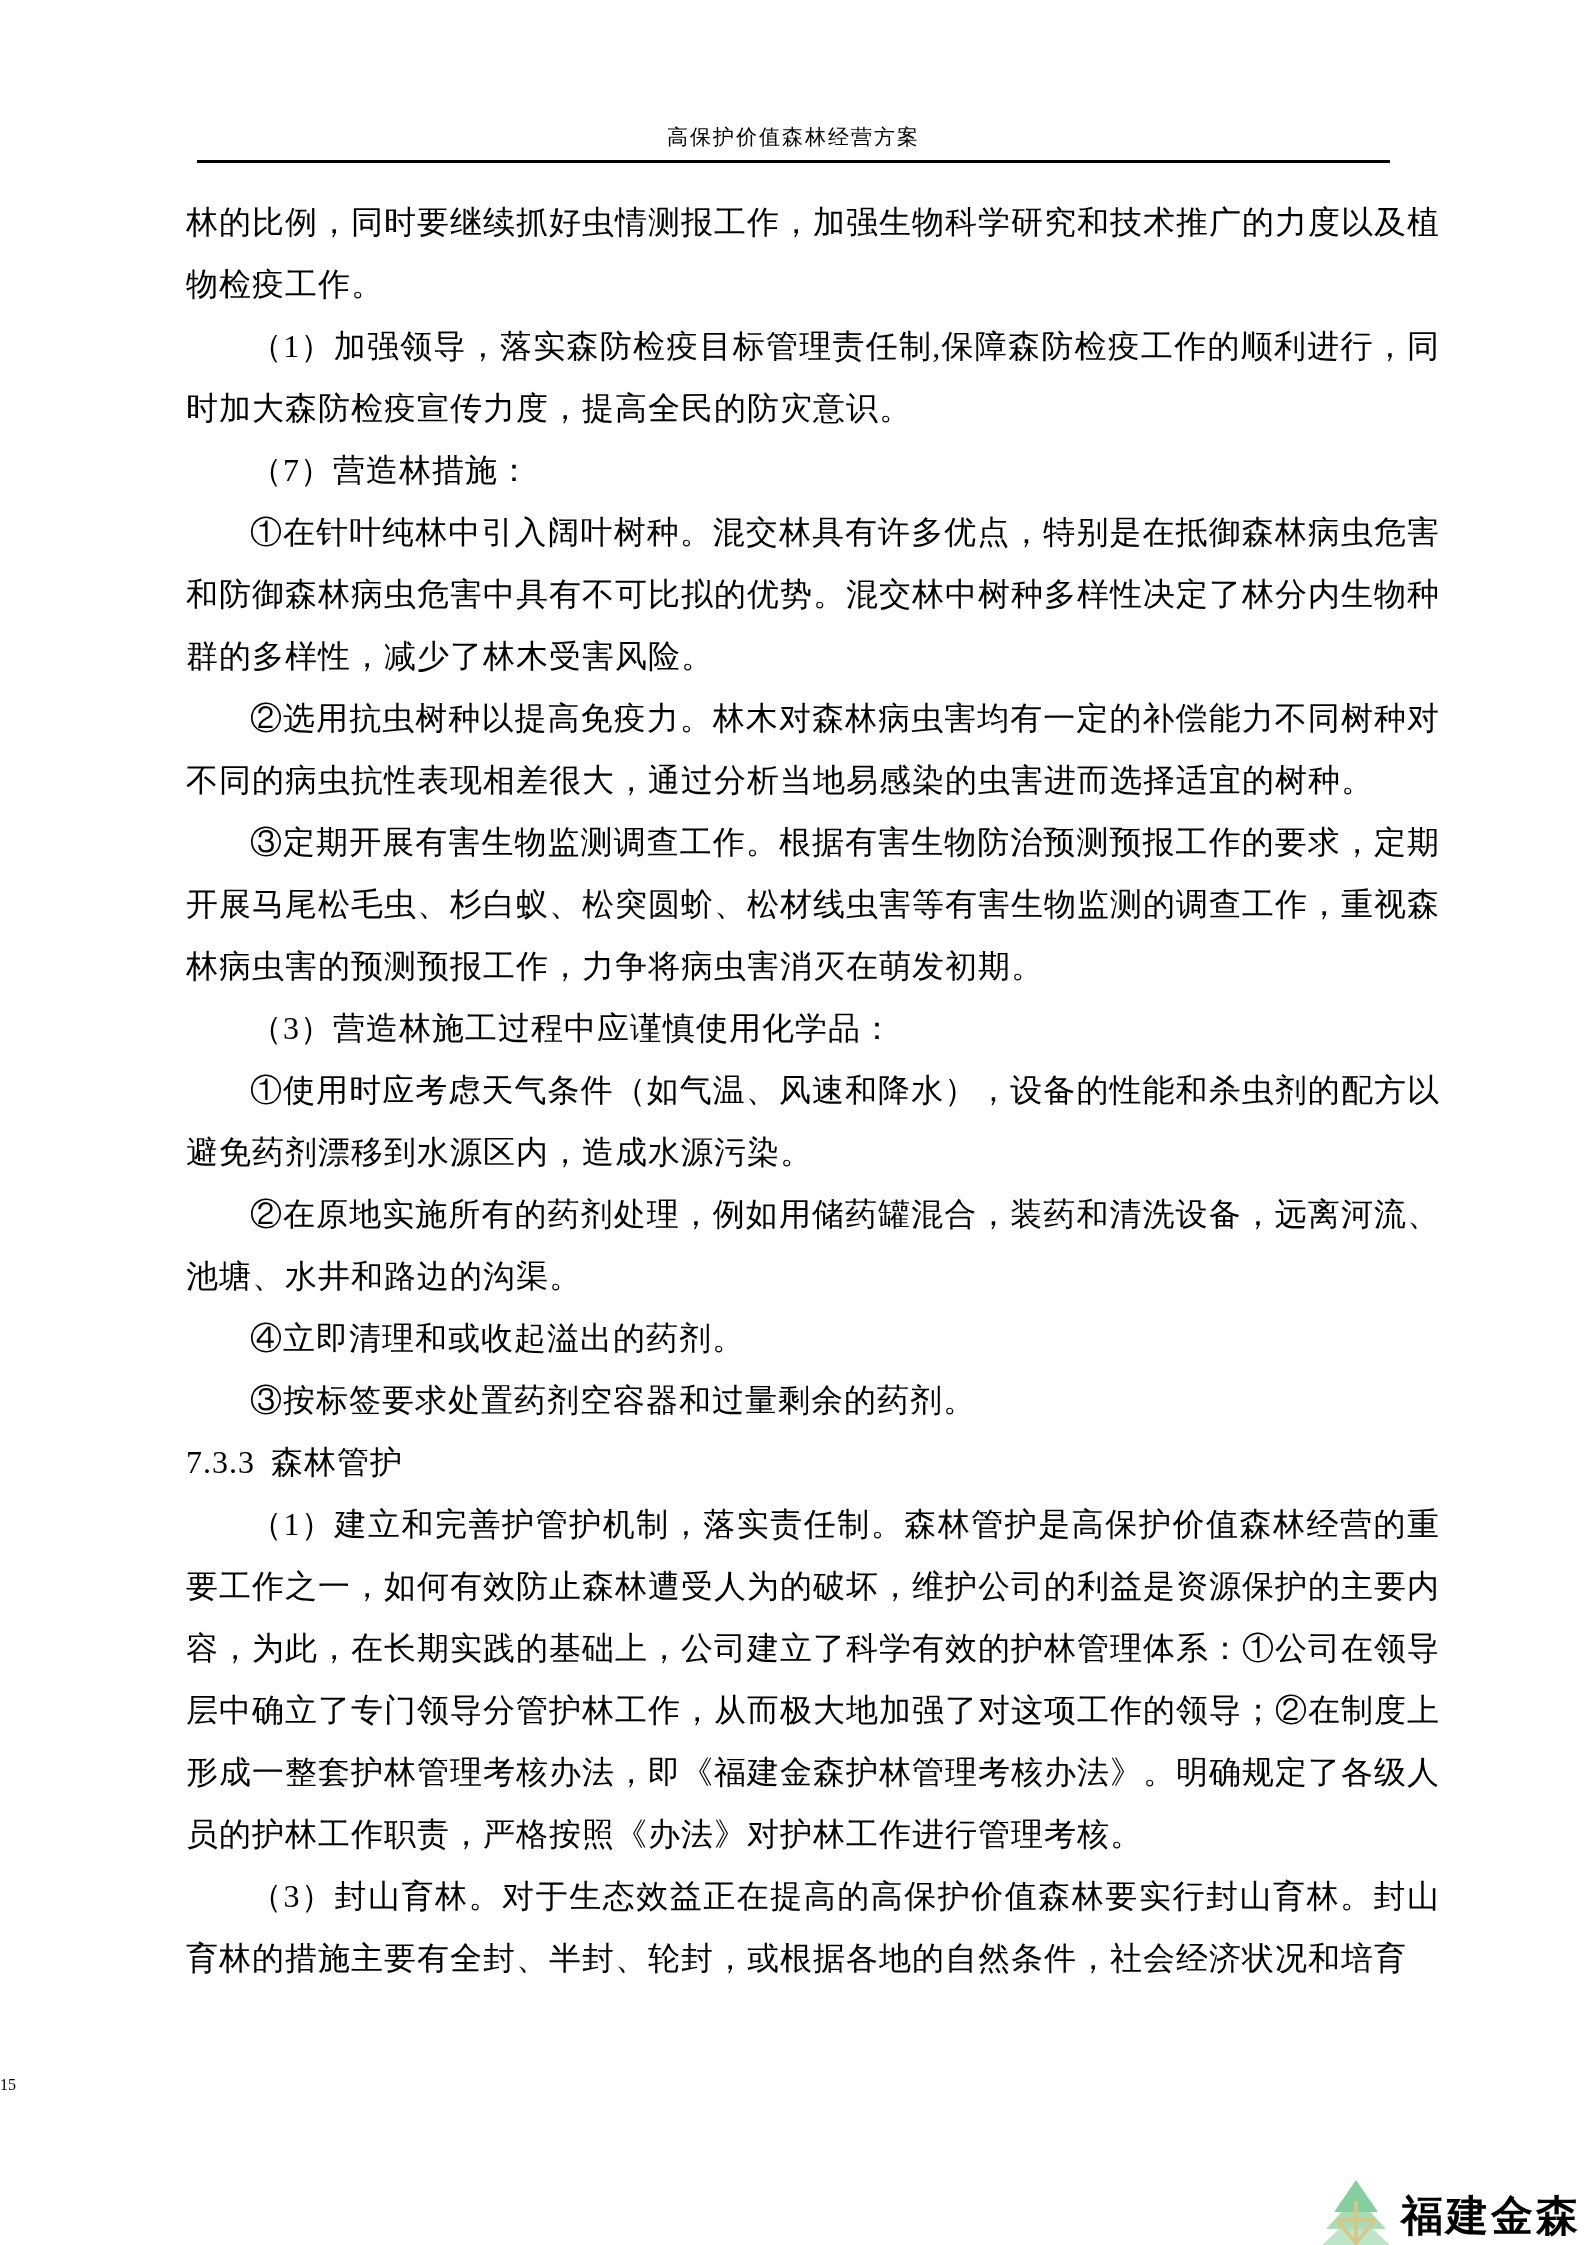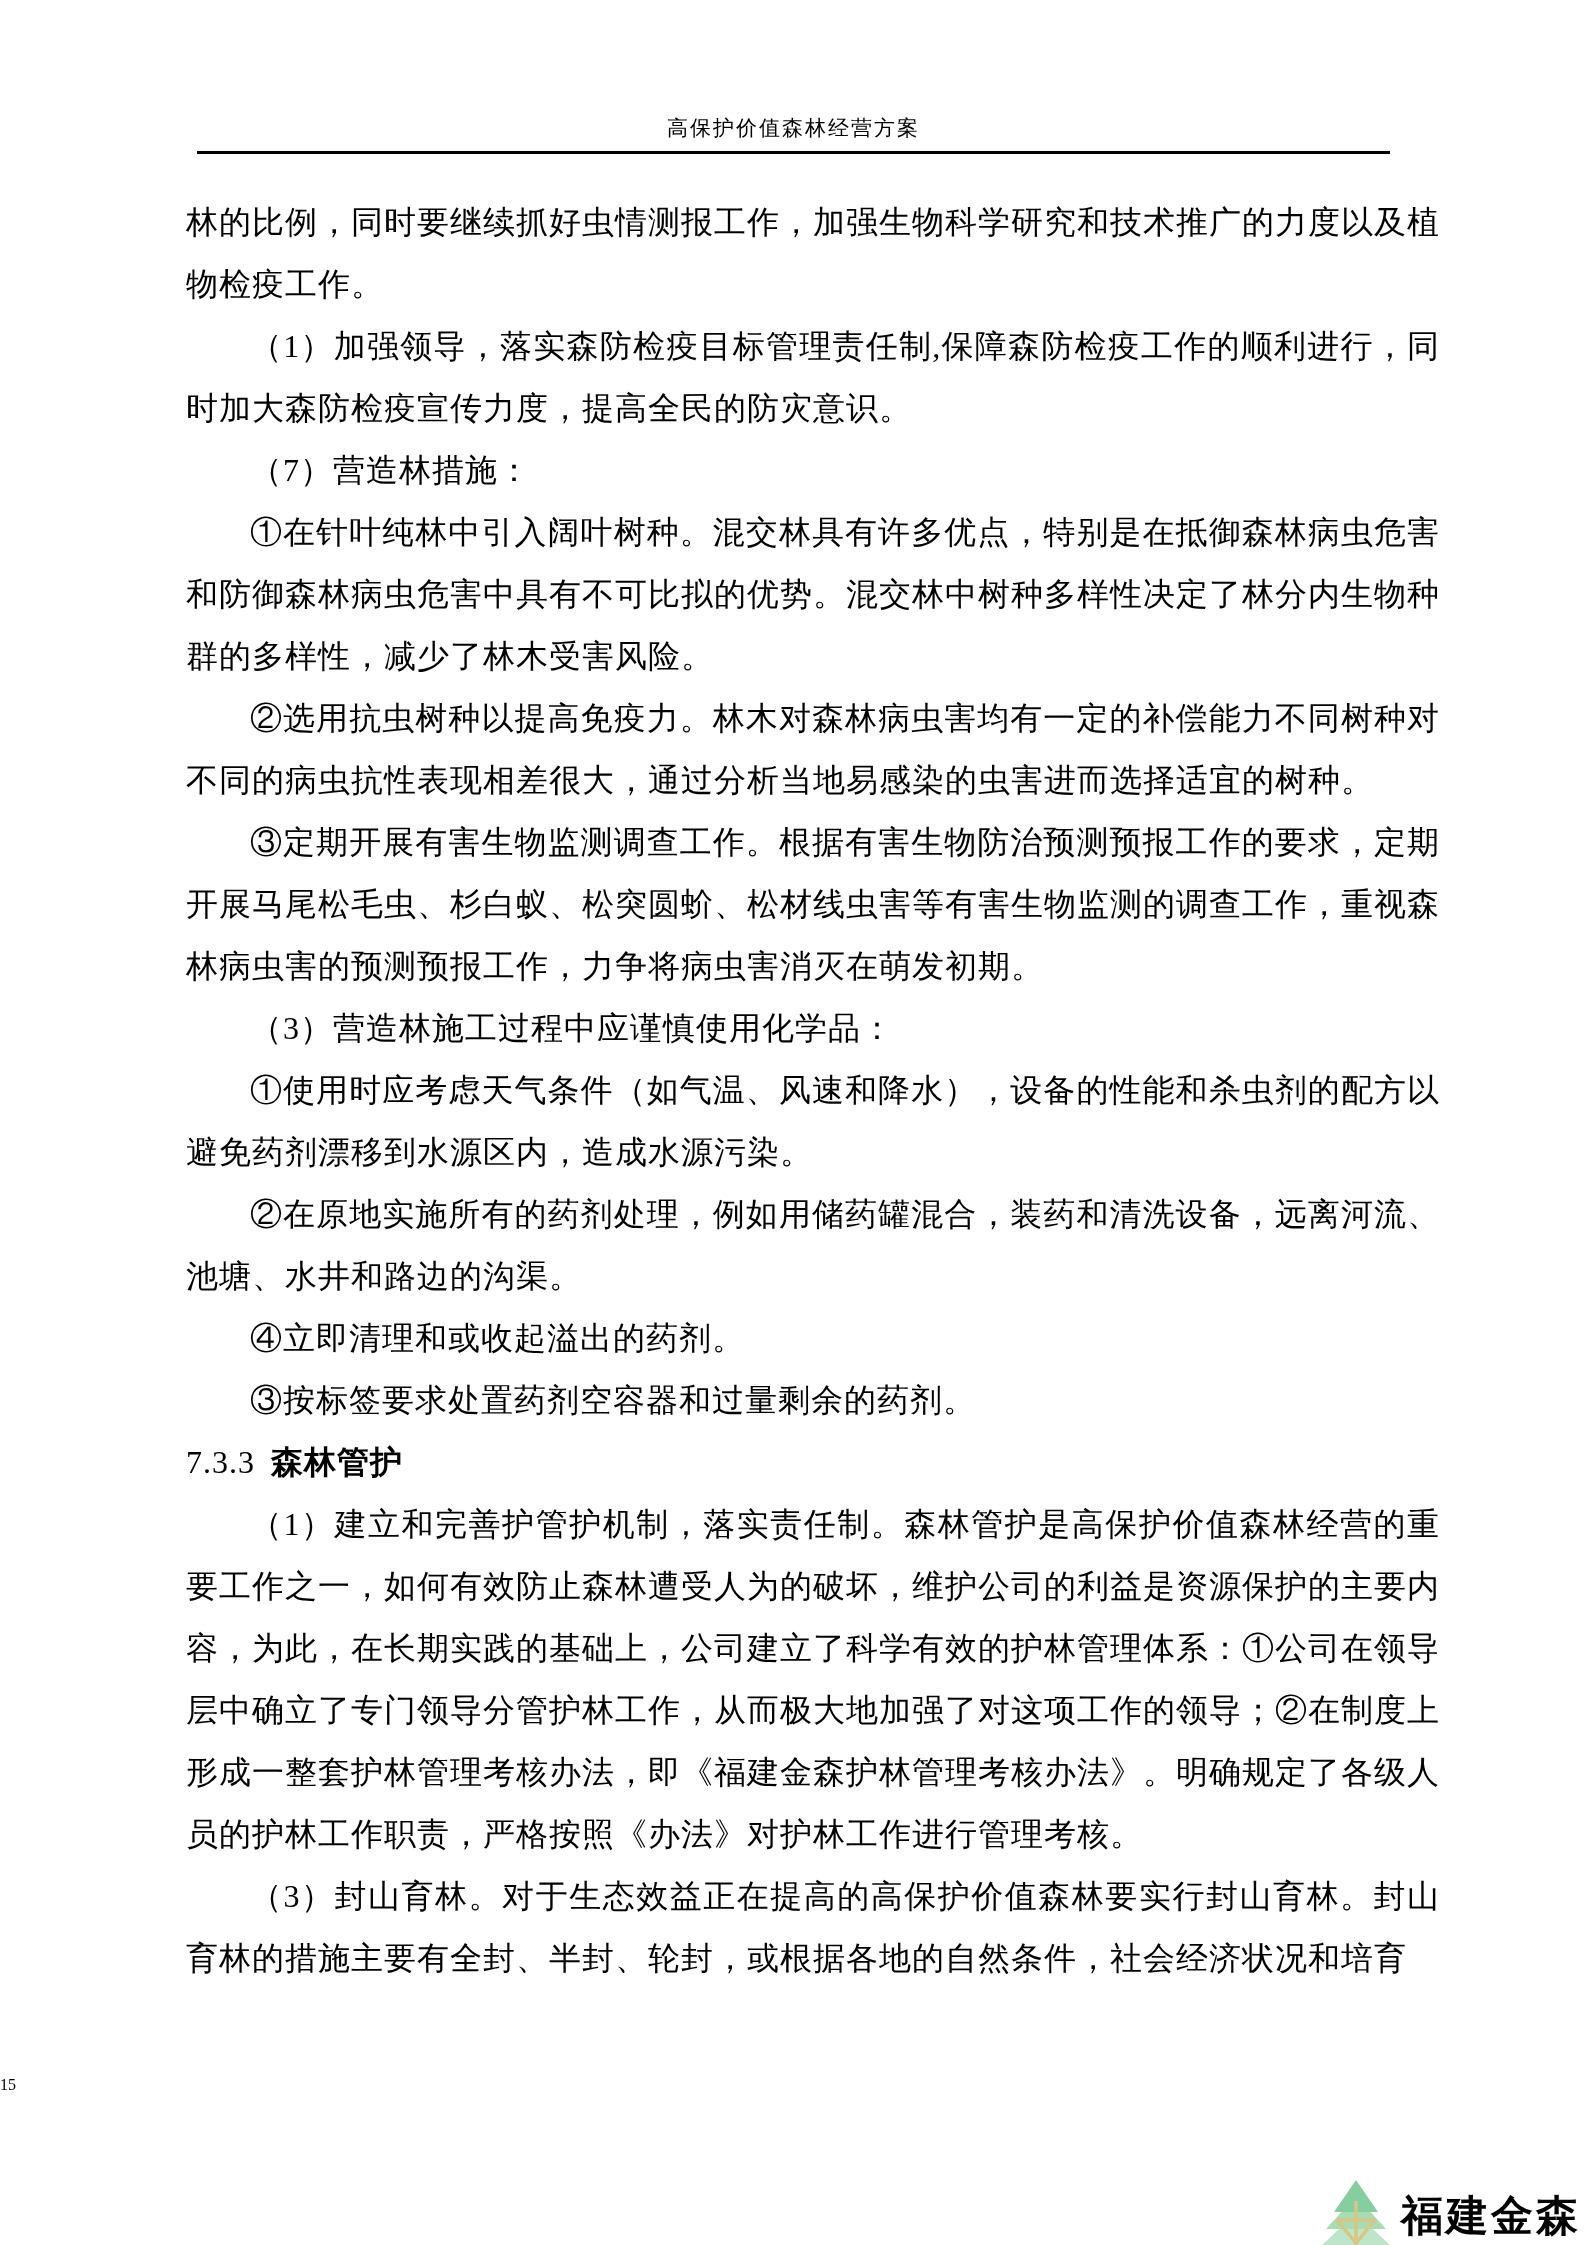--- a/index.html
+++ b/index.html
@@ -7,21 +7,21 @@
     position:relative;
     width:1587px; height:2245px;
     background:#ffffff;
     overflow:hidden;
     font-family:"Liberation Serif","DejaVu Serif",serif;
     color:#000000;
   }
   
   .header {
     position:absolute;
-    left:197px; top:114px;
+    left:197px; top:123px;
     width:1193px;
     text-align:center;
     font-size:21px;
     letter-spacing:2px;
     padding-bottom:9px;
     border-bottom:3px solid #000000;
   }
   
   .body {
     position:absolute;
@@ -35,21 +35,21 @@
   .block { margin:0; }
   .para-indent { text-indent:2em; }
   .heading { font-weight:bold; }
   .h-num {
     font-family:"Liberation Serif","DejaVu Serif",serif;
     font-weight:normal;
     margin-right:16px;
   }
   .h-title {
     font-family:"DejaVu Sans","Liberation Sans",sans-serif;
-    font-weight:bold;
+    font-weight:normal;
   }
   
   .page-number {
     position:absolute;
     left:0; top:2076px;
     width:100%;
     text-align:left;
     font-size:16px;
   }
   .logo {

